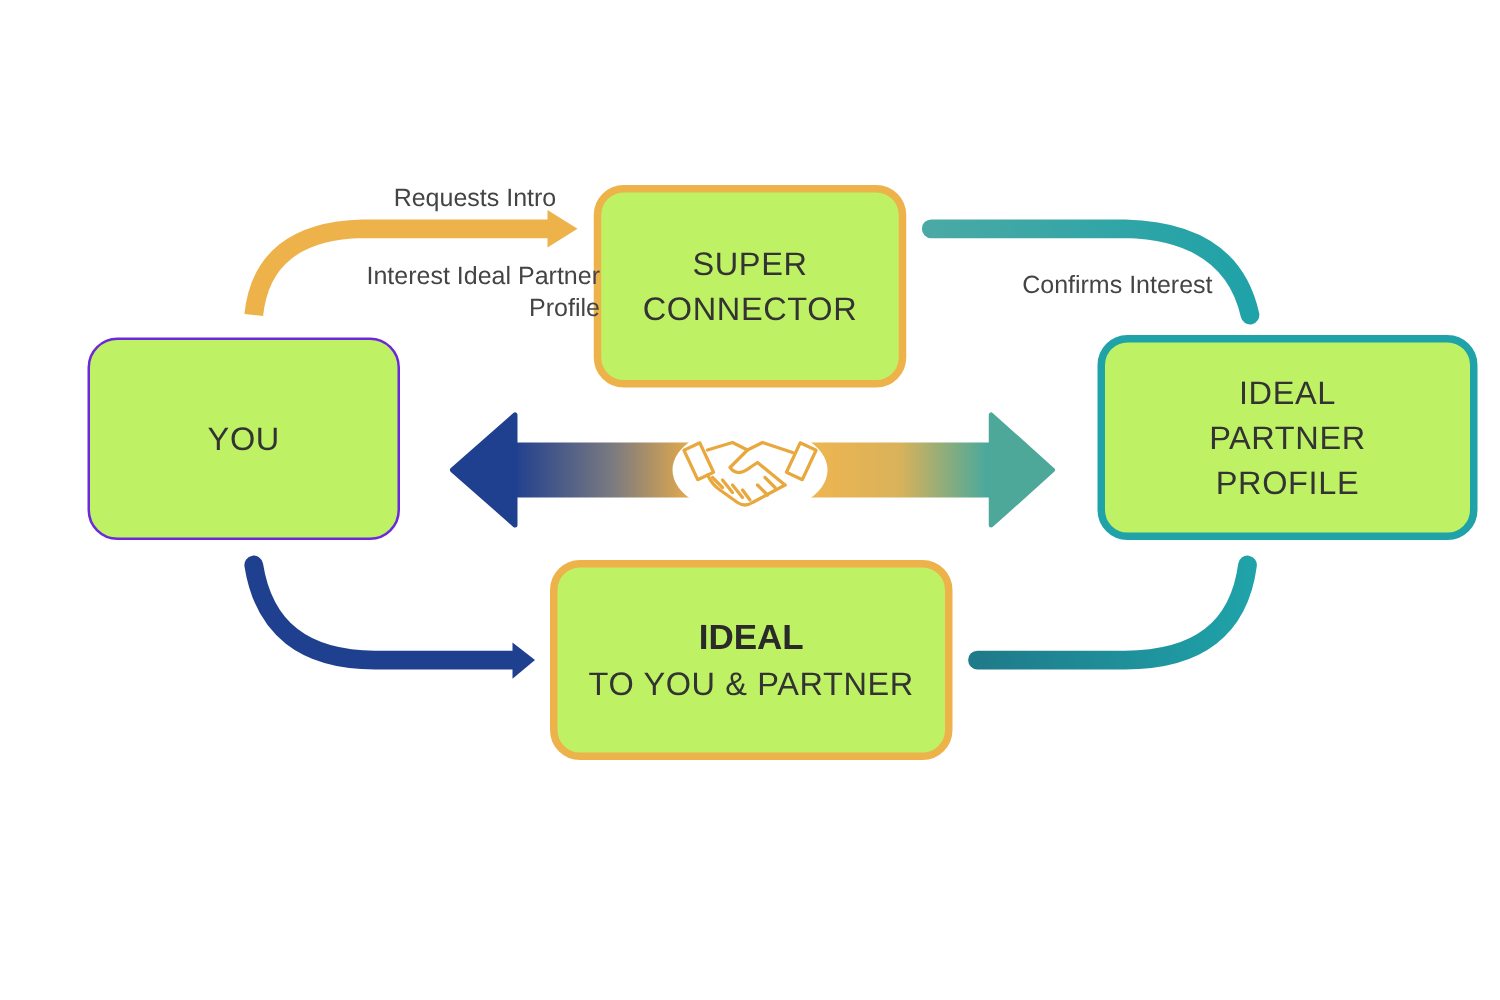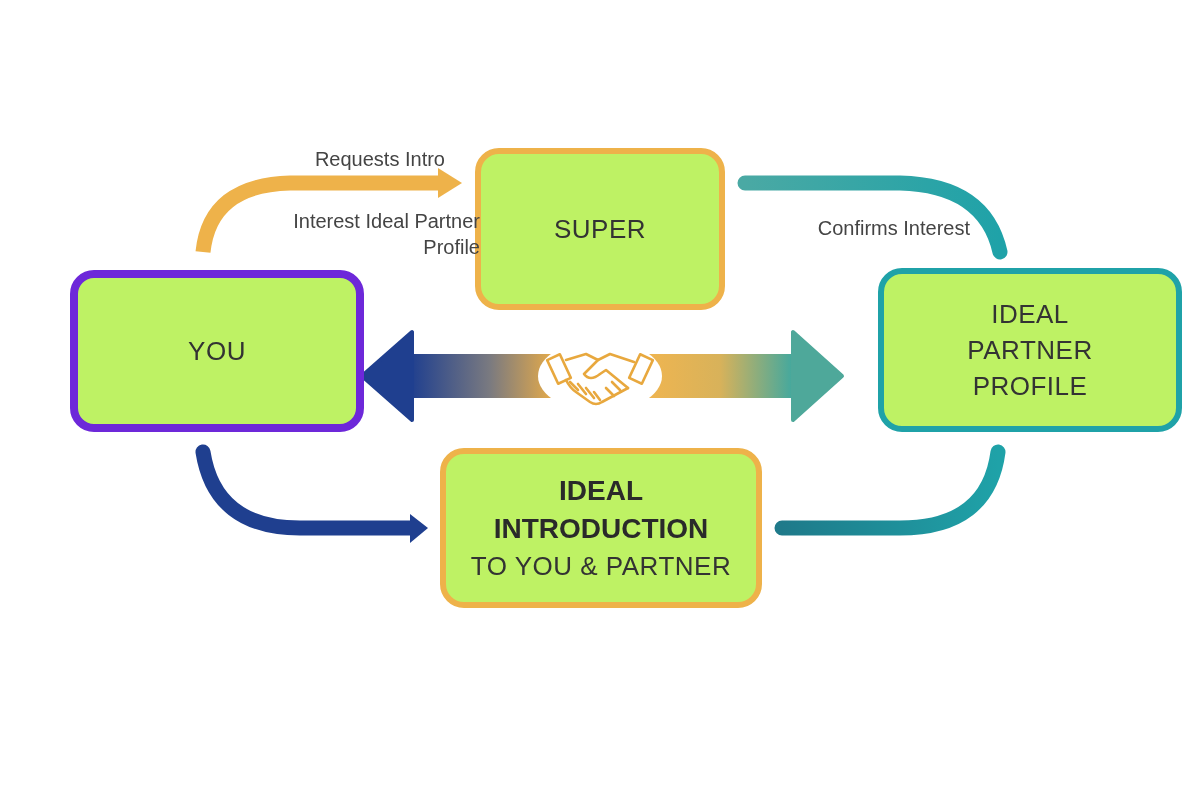--- a/index.html
+++ b/index.html
@@ -65,37 +65,37 @@
     <rect x="-48" y="-24" width="14" height="26" transform="rotate(-25 -41 -11)"></rect>
     <rect x="34" y="-24" width="14" height="26" transform="rotate(25 41 -11)"></rect>
     <path d="M-34,-20 L-14,-26 L-2,-20 L10,-26 L34,-18"></path>
     <path d="M-2,-20 L-16,-6 Q-10,2 0,-6 L6,-10 L28,8"></path>
     <path d="M-30,2 L-22,10 M-22,4 L-14,14 M-14,8 L-6,18 M-6,12 L0,20"></path>
     <path d="M-34,0 Q-30,8 -24,12 L-10,22 Q-4,26 2,22 L28,8"></path>
     <path d="M12,2 L20,10 M6,8 L14,16"></path>
   </g>
 </svg>
 
-<div class="box" style="left:70px;top:270px;width:294px;height:162px;border:8px solid #6d28d9;">
+<div class="box" style="left:70px;top:270px;width:250px;height:162px;border:2px solid #6d28d9;">
   <span class="t">YOU</span>
 </div>
 
 <div class="box" style="left:475px;top:148px;width:250px;height:162px;border:6px solid #eeb24a;">
   <span class="t">SUPER</span>
+  <span class="t">CONNECTOR</span>
 </div>
 
 <div class="box" style="left:878px;top:268px;width:304px;height:164px;border:6px solid #1fa2a8;">
   <span class="t">IDEAL</span>
   <span class="t">PARTNER</span>
   <span class="t">PROFILE</span>
 </div>
 
 <div class="box" style="left:440px;top:448px;width:322px;height:160px;border:6px solid #eeb24a;">
   <span class="b">IDEAL</span>
-  <span class="b">INTRODUCTION</span>
   <span class="t">TO YOU &amp; PARTNER</span>
 </div>
 
 <div class="lbl" style="left:265px;top:146px;width:180px;">Requests Intro</div>
 <div class="lbl" style="left:240px;top:208px;width:240px;">
   <div>Interest Ideal Partner</div>
   <div>Profile</div>
 </div>
 <div class="lbl" style="left:770px;top:215px;width:200px;">Confirms Interest</div>
 

